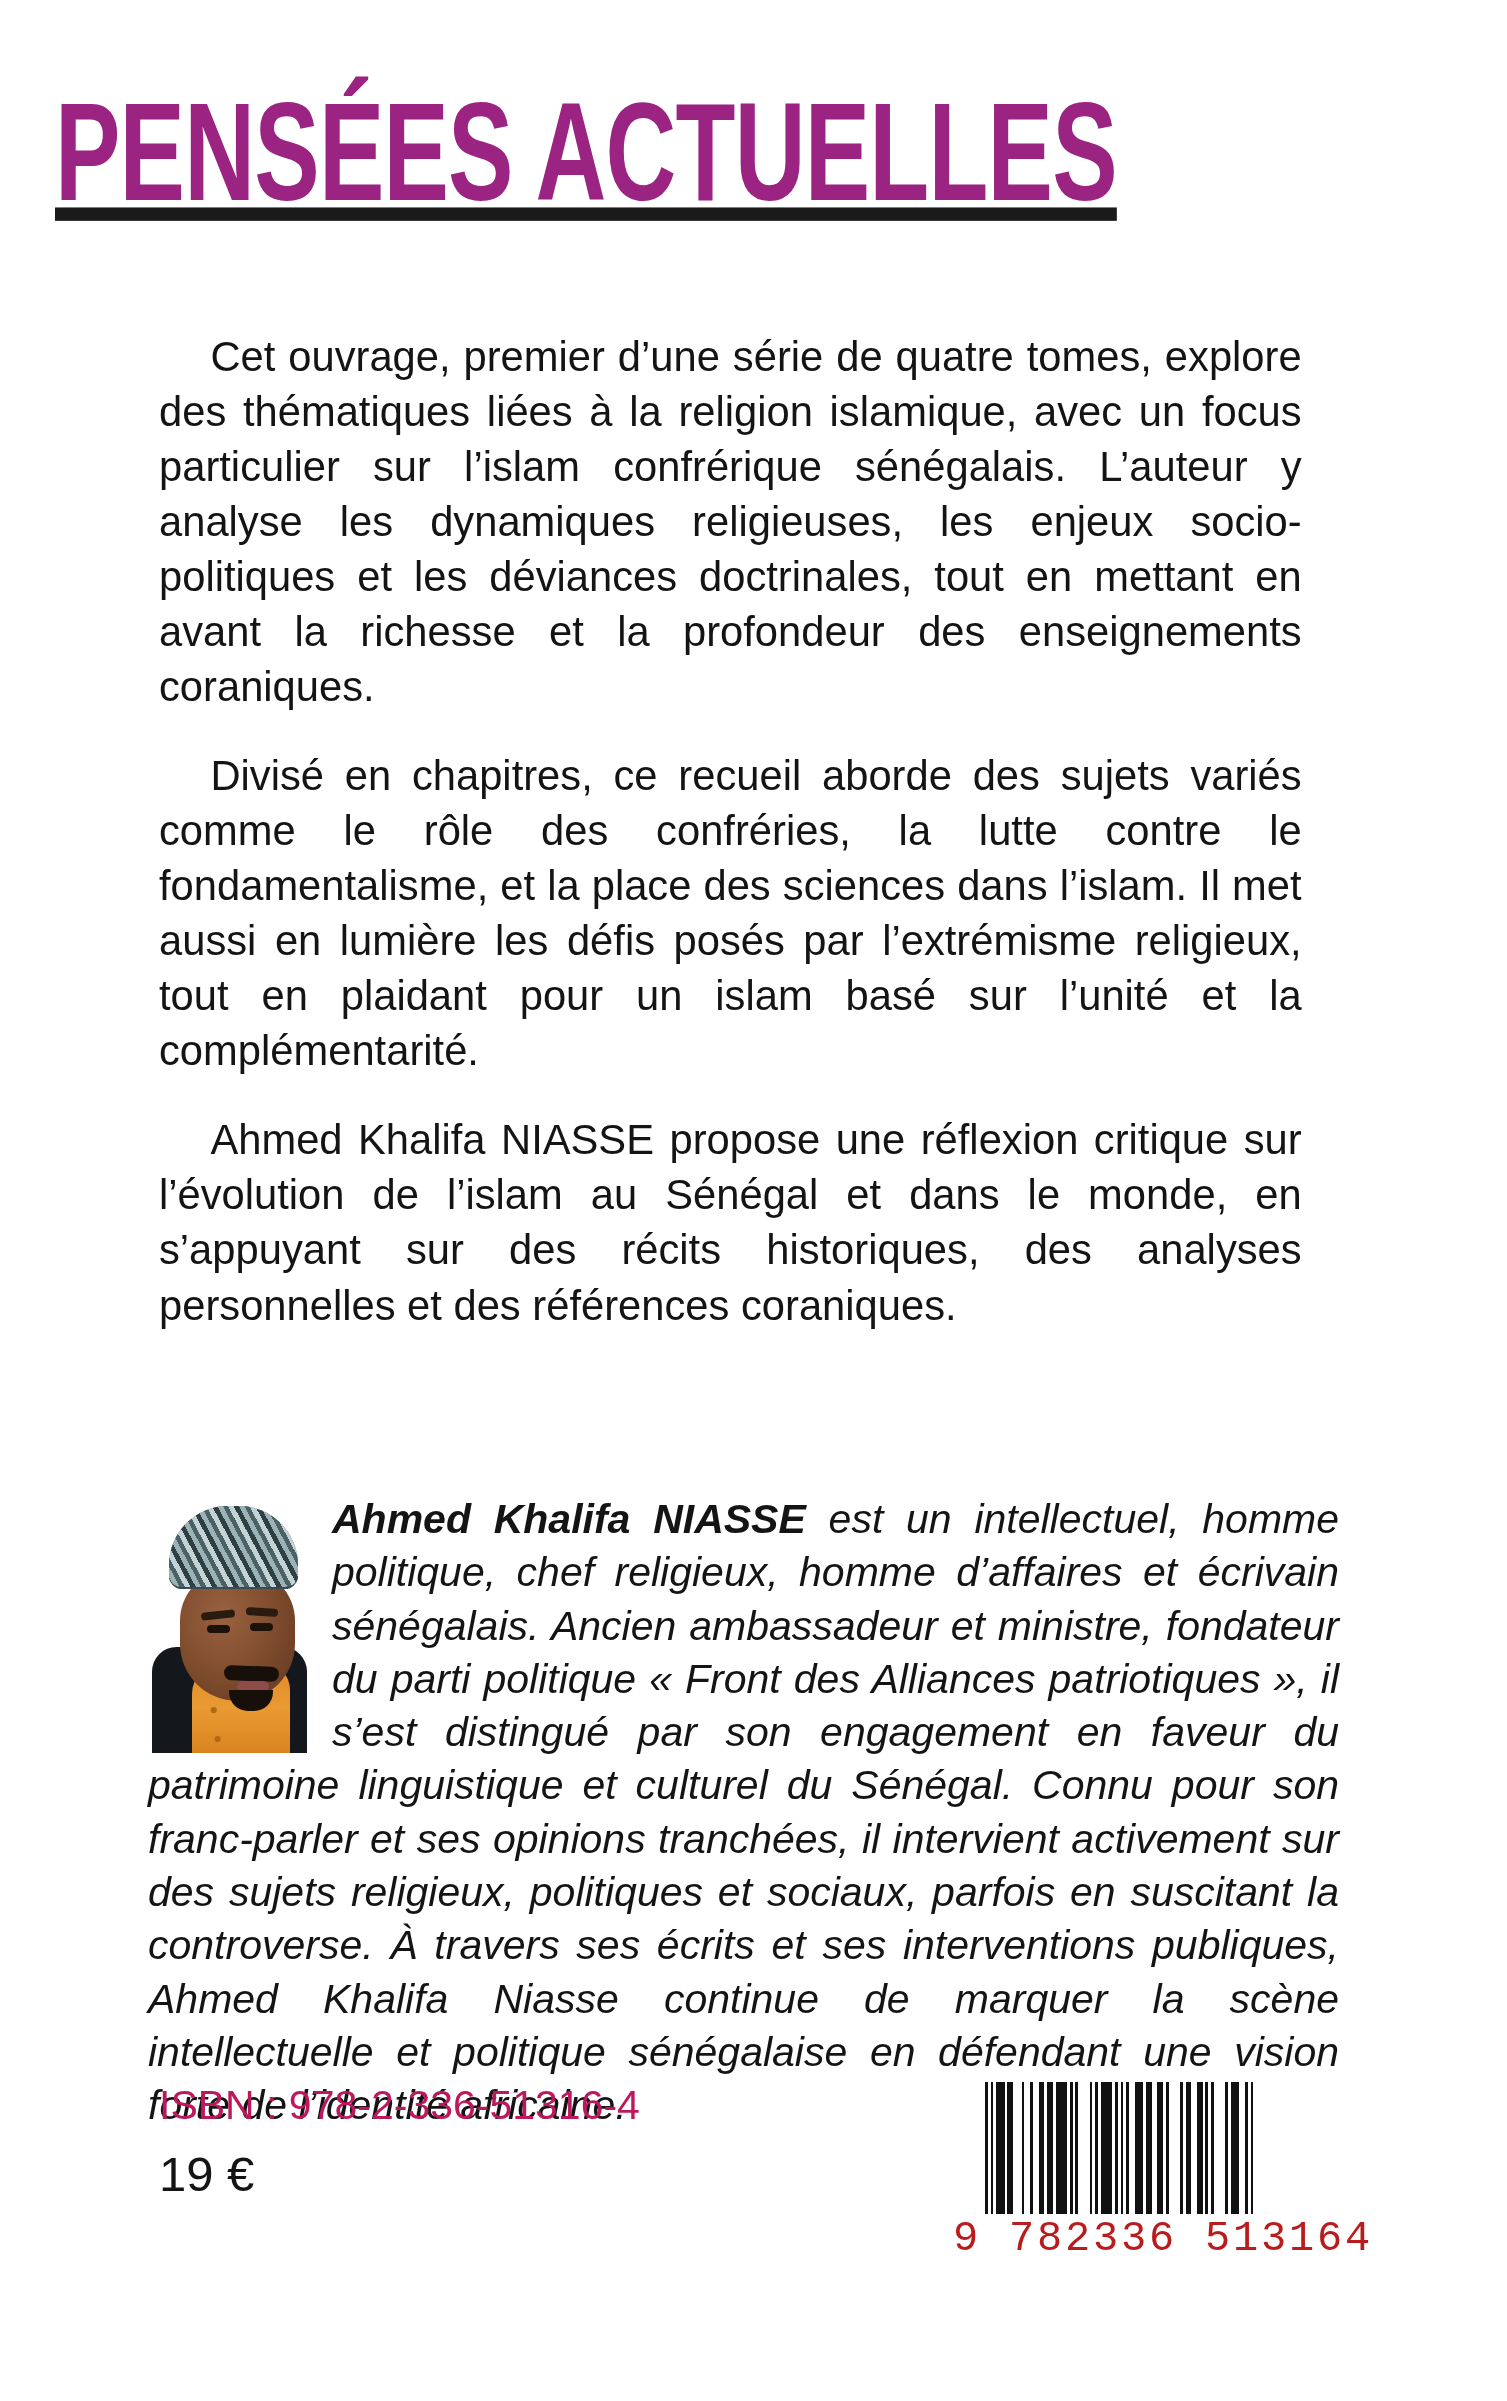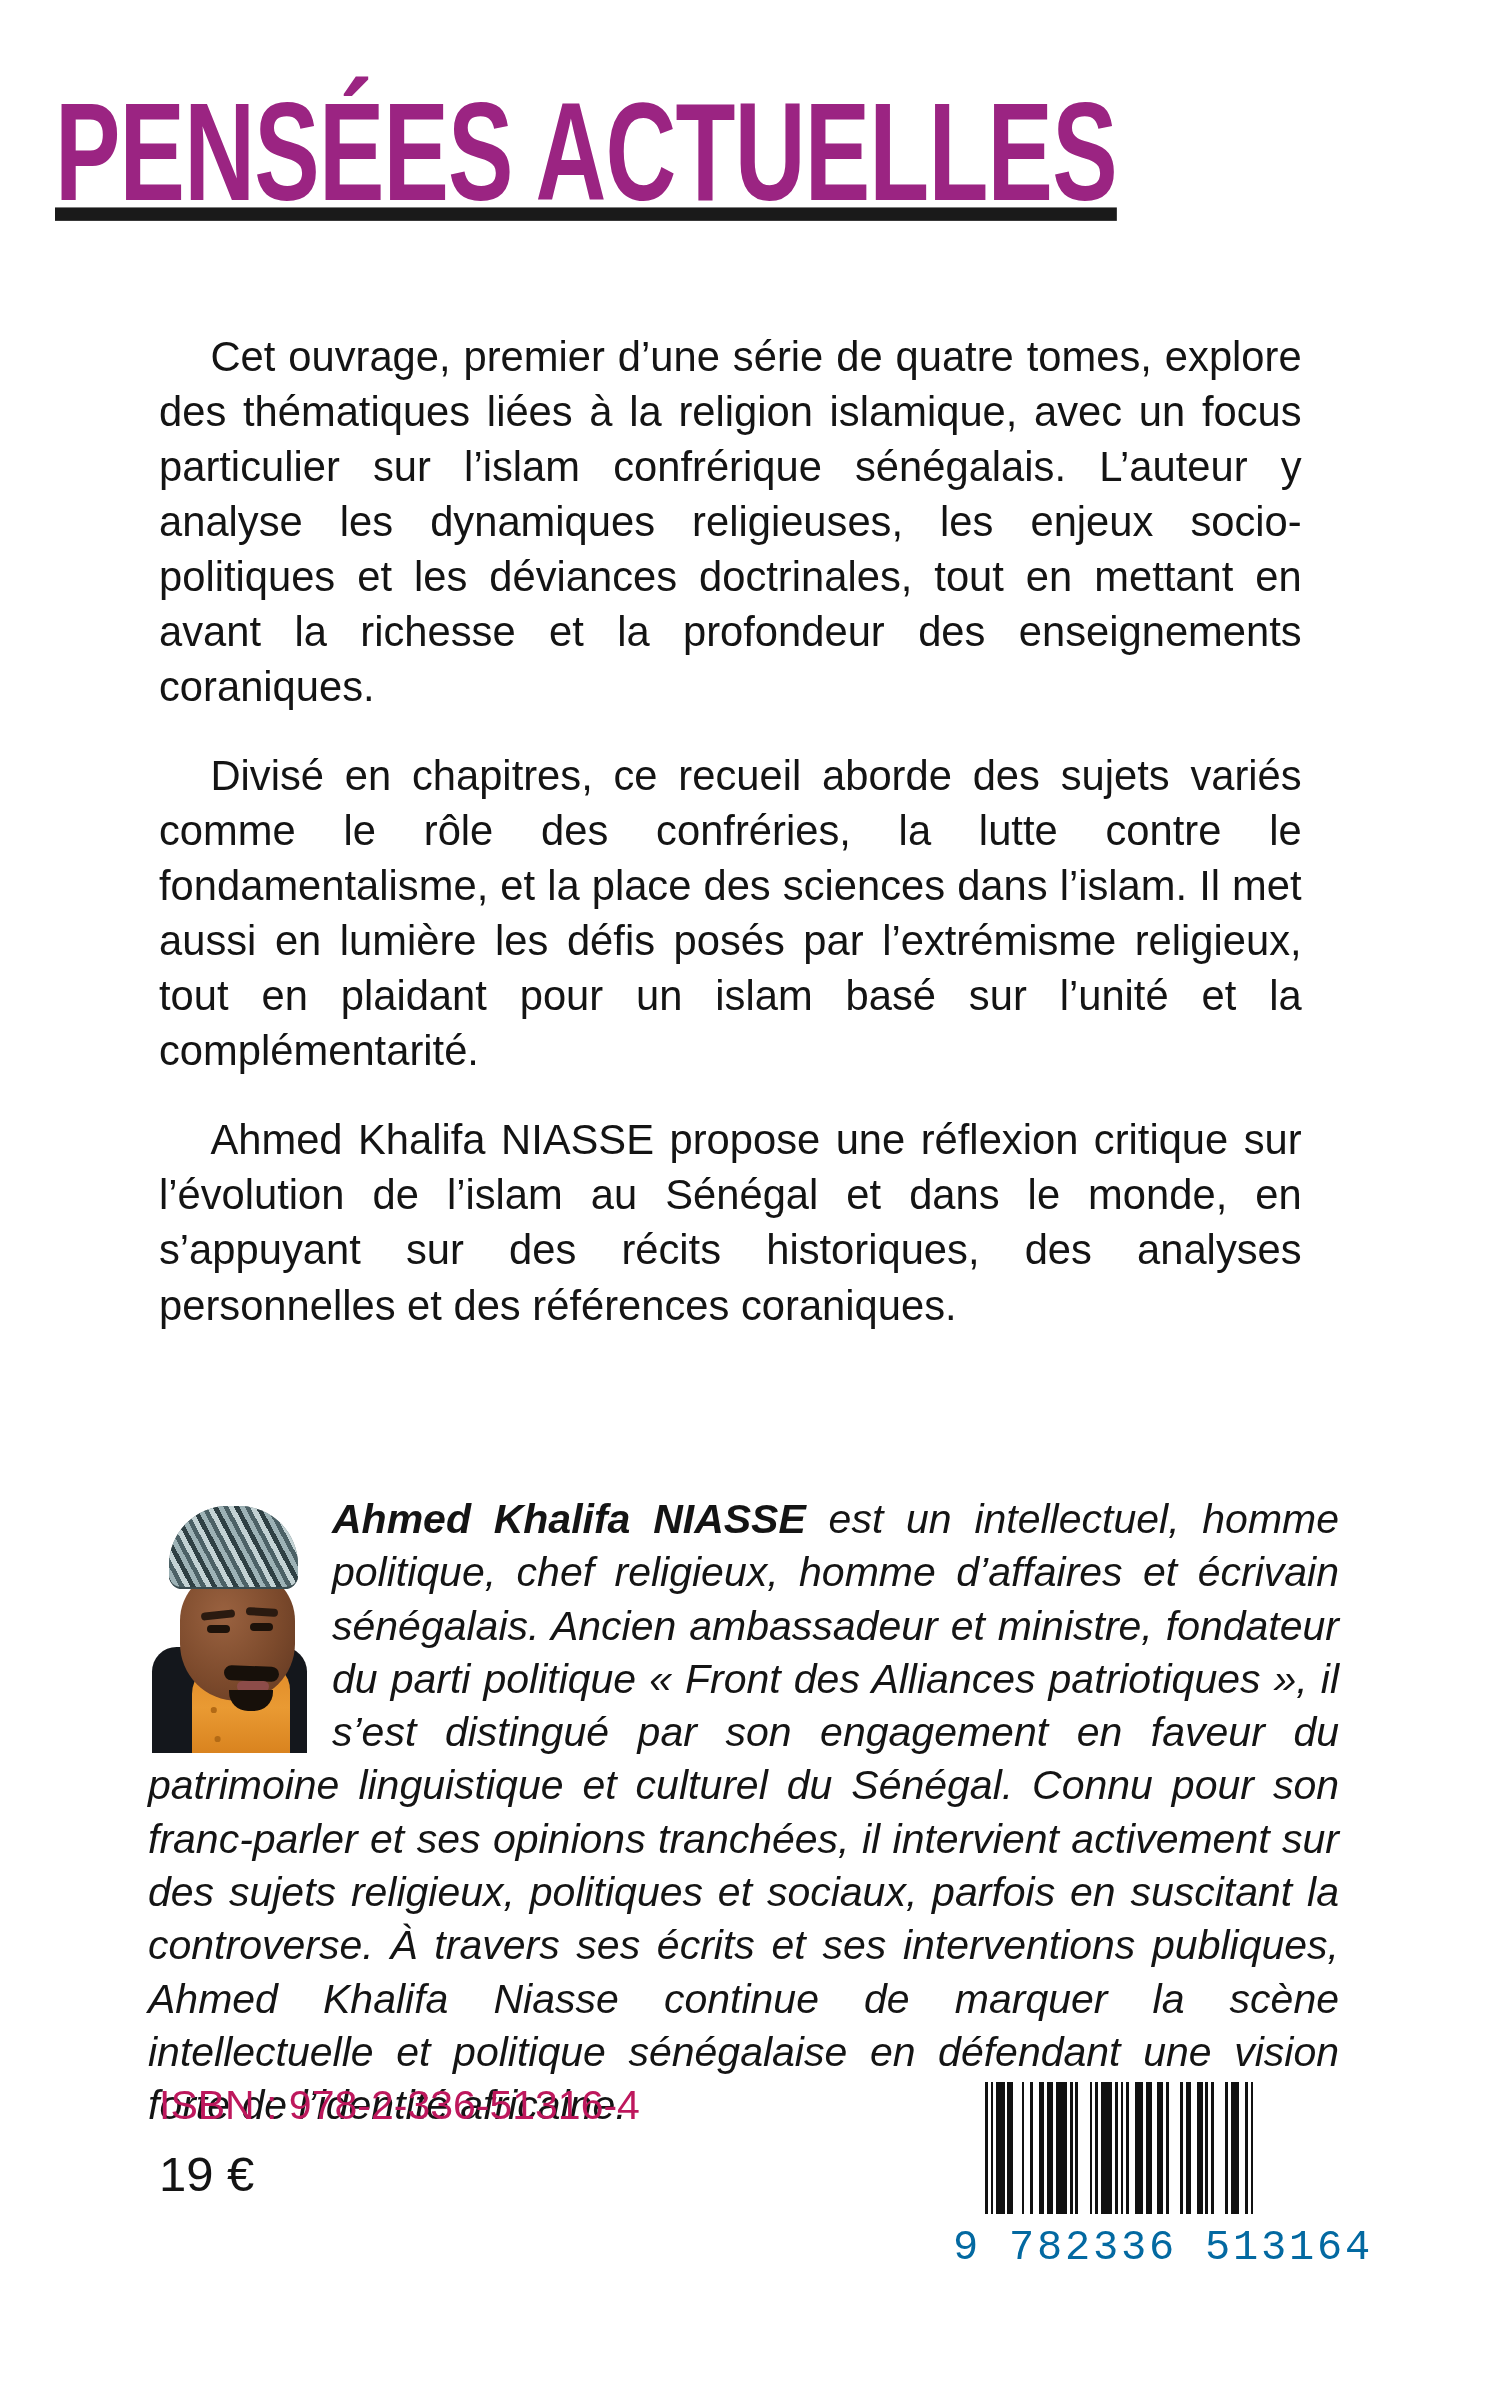--- a/index.html
+++ b/index.html
@@ -235,22 +235,22 @@
   }
   .barcode-bars i {
     display: block;
     background: #111111;
     height: 100%;
   }
   .barcode-digits {
     font-family: "Liberation Mono", monospace;
     font-size: 42px;
     letter-spacing: 2.8px;
-    color: #0369a1;
-    margin-top: 10px;
+    color: #b91c1c;
+    margin-top: 1px;
     white-space: nowrap;
     text-align: left;
   }
 </style>
 </head>
 <body>
 
 <div class="page">
 
   <div class="header">

